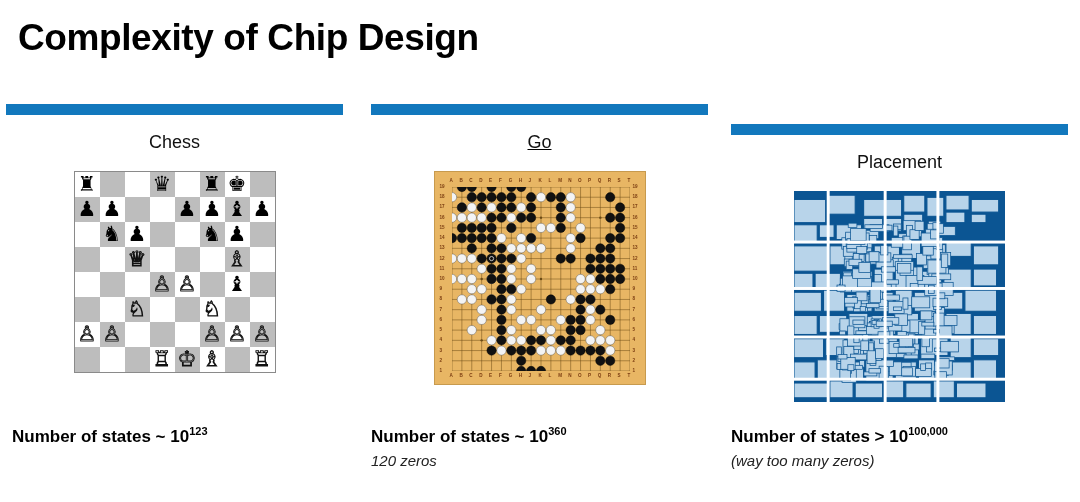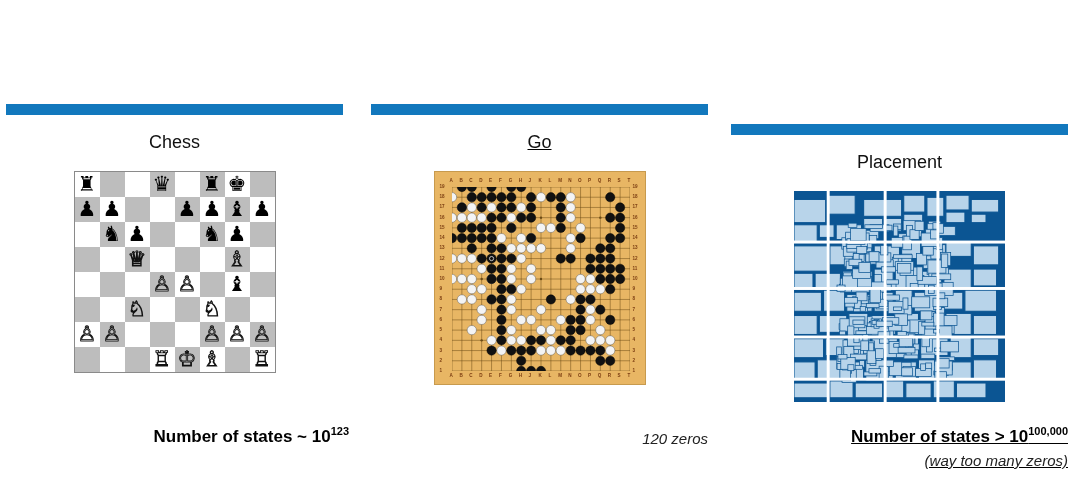--- a/index.html
+++ b/index.html
@@ -55,26 +55,26 @@
 
   .figure {
     margin-top: 18px;
     display: flex;
     justify-content: center;
   }
 
   .caption {
     position: absolute;
     width: 337px;
-    text-align: right;
+    text-align: left;
     top: 425px;
   }
   .cap-chess  { left: 12px;  }
   .cap-go     { left: 371px; }
-  .cap-place  { left: 731px; text-decoration: underline; }
+  .cap-place  { left: 731px; }
   .cap-main {
     font-size: 17px;
     font-weight: bold;
     white-space: nowrap;
   }
   .cap-main sup { font-size: 11px; }
   .cap-sub {
     font-size: 15px;
     font-style: italic;
     margin-top: 5px;
@@ -165,20 +165,21 @@
     font-family: "DejaVu Sans", sans-serif;
     white-space: nowrap;
     letter-spacing: 1px;
   }
 </style>
 </head>
 <body>
 
 <div class="slide">
 
+  <div class="slide-title">Complexity of Chip Design</div>
 
   <div class="col col-chess">
     <div class="rule"></div>
     <div class="col-head">Chess</div>
     <div class="figure">
       <div class="chess-wrap">
         <div class="chess-grid" id="chess-grid">
             <div class="sq light">
               <span class="pc b">♜</span>
             </div>
@@ -631,20 +632,21 @@
           <div class="go-lbl" style="top: 175.556px; left: 5px;">3</div>
           <div class="go-lbl" style="top: 175.556px; left: 198px;">3</div>
           <div class="go-lbl" style="top: 185.778px; left: 5px;">2</div>
           <div class="go-lbl" style="top: 185.778px; left: 198px;">2</div>
           <div class="go-lbl" style="top: 196px; left: 5px;">1</div>
           <div class="go-lbl" style="top: 196px; left: 198px;">1</div>
         </div>
     </div>
   </div>
   <div class="caption cap-go">
+    <div class="cap-main"><span>Number of states ~ 10</span><sup>360</sup></div>
     <div class="cap-sub">120 zeros</div>
   </div>
 
   <div class="col col-place">
     <div class="rule"></div>
     <div class="col-head">Placement</div>
     <div class="figure">
       <div class="place-wrap">
         <svg id="place-svg" width="211" height="211" viewBox="0 0 100 100" preserveAspectRatio="none">
             <rect x="0" y="0" width="100" height="100" fill="#0b5593"></rect>

